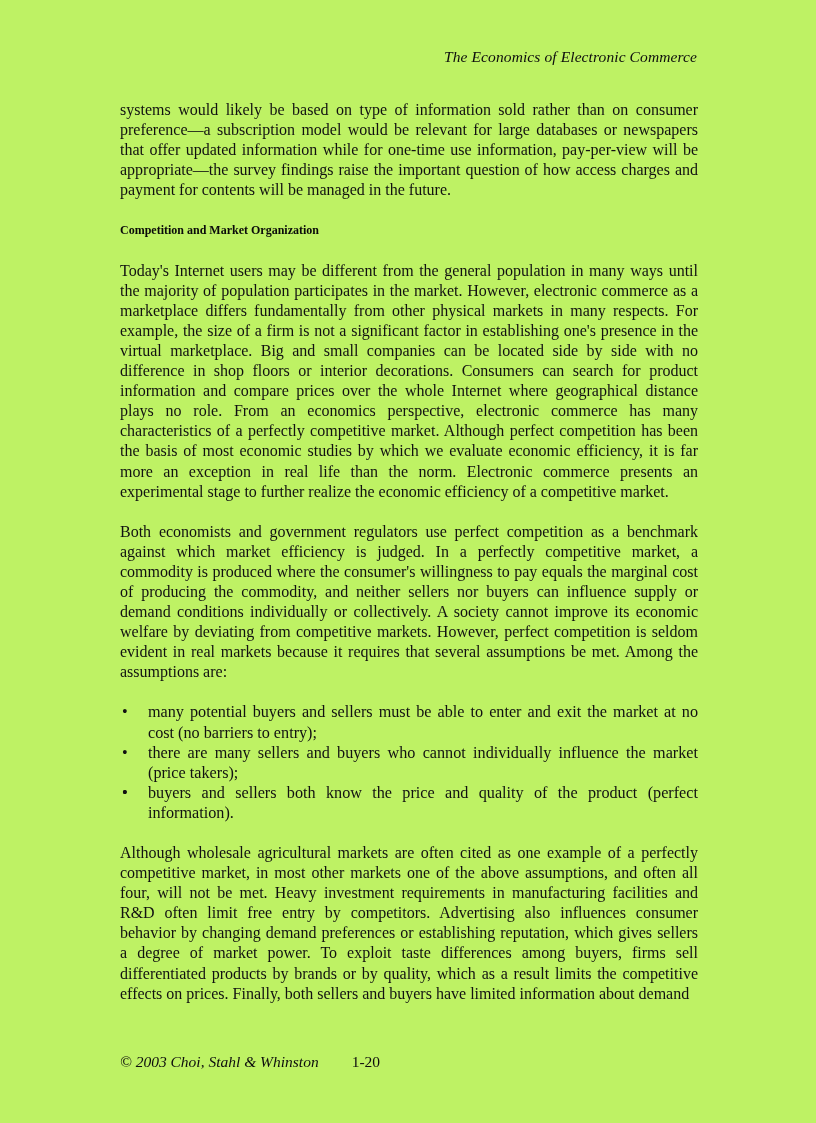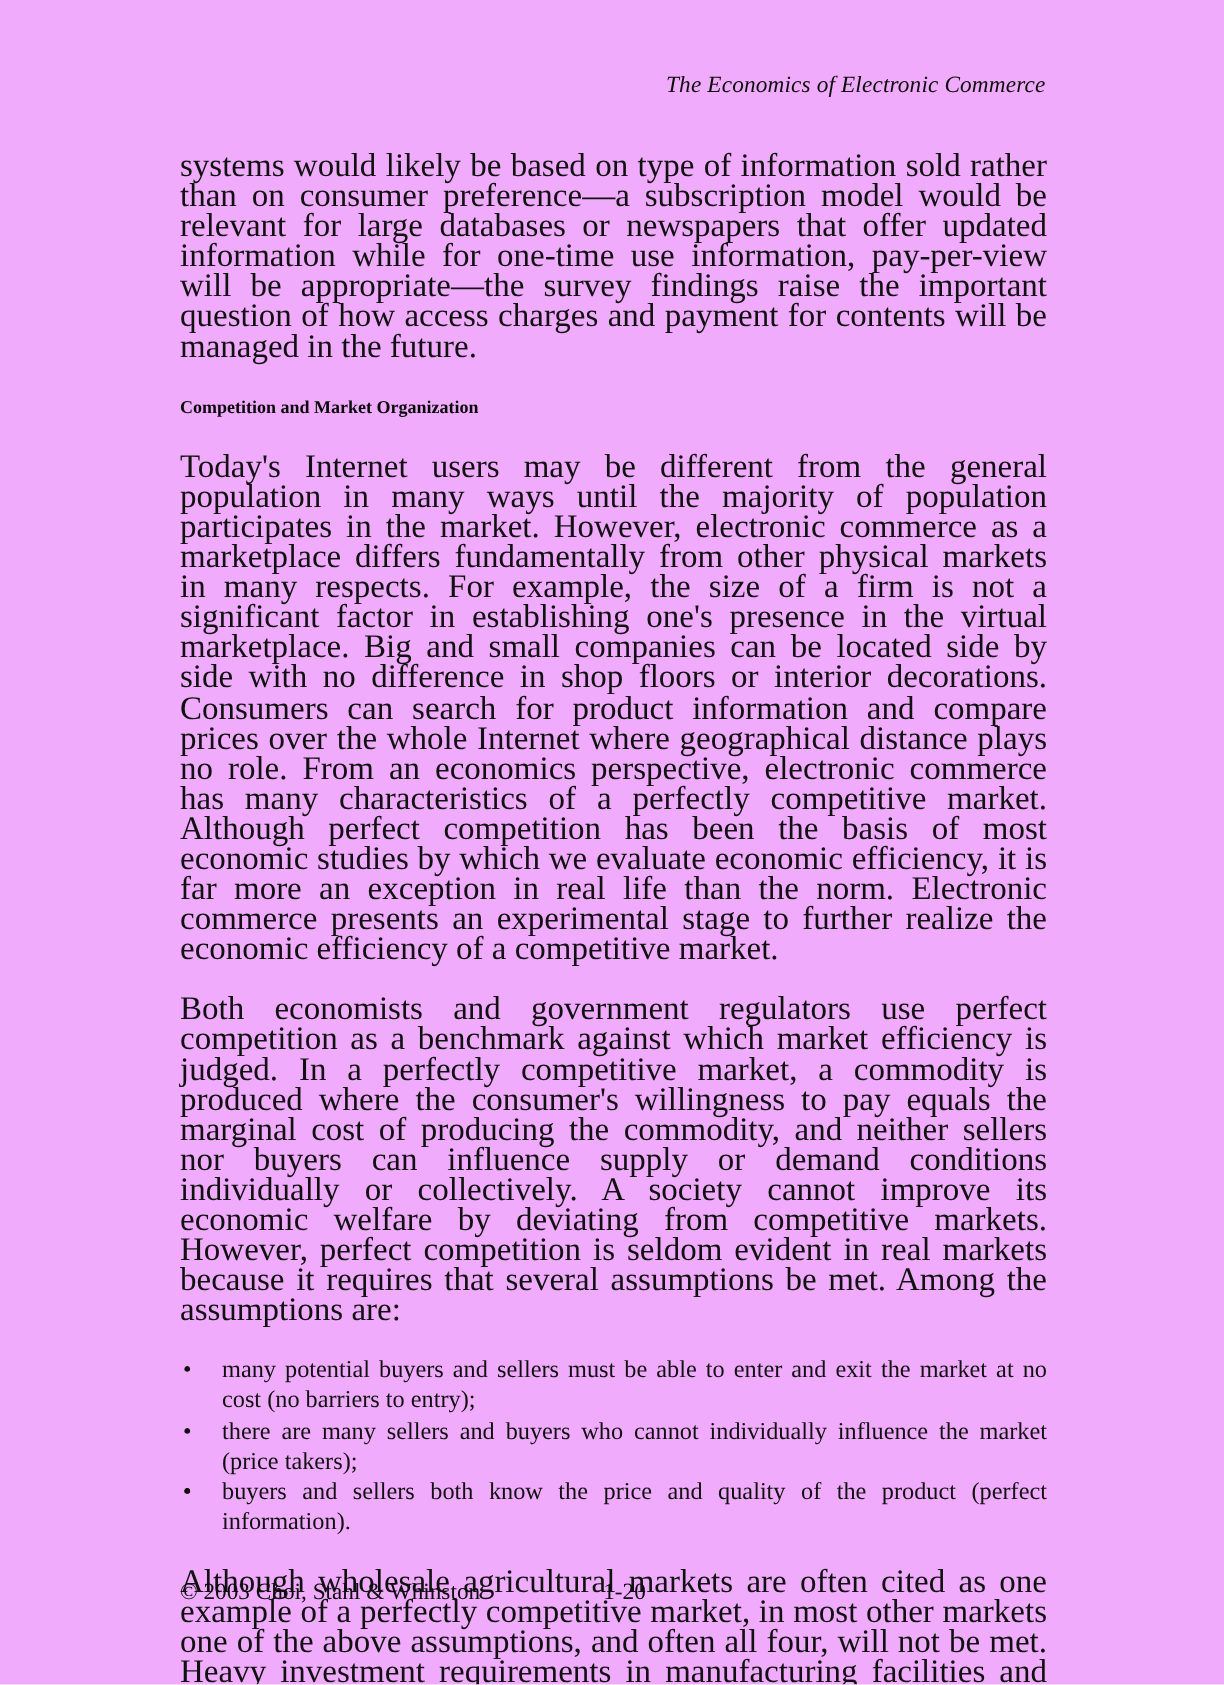--- a/index.html
+++ b/index.html
@@ -4,21 +4,21 @@
 <style>
   html, body {
     margin: 0;
     padding: 0;
     background: #ffffff;
   }
   .page {
     position: relative;
     width: 816px;
     height: 1123px;
-    background: #f0abfc;
+    background: #bef264;
     overflow: hidden;
     font-family: "Liberation Serif", "DejaVu Serif", serif;
     color: #111111;
     box-sizing: border-box;
   }
 
   
   .running-head {
     position: absolute;
     left: 120px;
@@ -34,21 +34,21 @@
   
   .content {
     position: absolute;
     left: 120px;
     top: 100px;
     width: 578px;
   }
 
   p.body-par {
     margin: 0 0 20px 0;
-    font-size: 22px;
+    font-size: 16px;
     line-height: 20.1px;
     text-align: justify;
     text-justify: inter-word;
     color: #111111;
     hyphens: none;
   }
   p.body-par:last-child { margin-bottom: 0; }
 
   h2.section-heading {
     margin: 0 0 20px 0;
@@ -88,25 +88,26 @@
   .footer {
     position: absolute;
     left: 120px;
     top: 1052px;
     width: 578px;
     font-size: 15.5px;
     line-height: 20px;
     white-space: nowrap;
   }
   .footer .copyright {
+    font-style: italic;
     color: #0d0d0d;
   }
   .footer .page-number {
     display: inline-block;
-    margin-left: 82px;
+    margin-left: 33px;
     font-style: normal;
     color: #0d0d0d;
   }
 </style>
 </head>
 <body>
 
 <div class="page">
 
   <div class="running-head">The Economics of Electronic Commerce</div>

